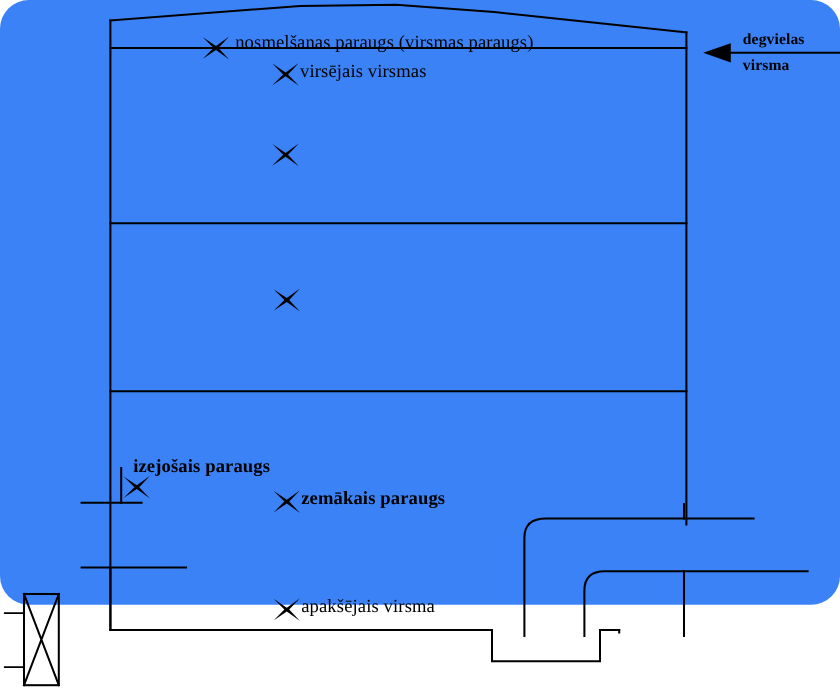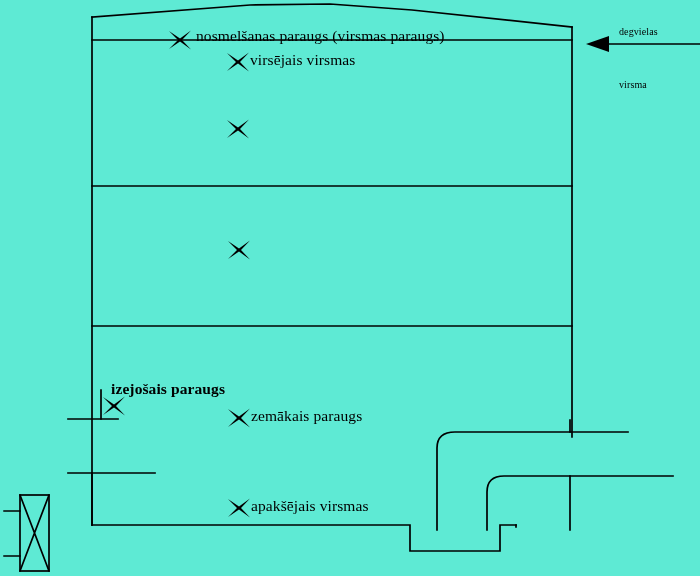--- a/index.html
+++ b/index.html
@@ -9,22 +9,23 @@
   }
   body {
     width: 700px;
     height: 576px;
     overflow: hidden;
     font-family: "Liberation Serif", "DejaVu Serif", serif;
   }
   #diagram-root {
     position: relative;
     width: 700px;
-    height: 576px;
-    background: #5eead4;
+    height: 504px;
+    background: #3b82f6;
+    border-radius: 24px;
   }
   svg.diagram-canvas {
     position: absolute;
     top: 0;
     left: 0;
     width: 700px;
     height: 576px;
     display: block;
   }
   .stroke {
@@ -52,21 +53,22 @@
     position: absolute;
     font-family: "Liberation Serif", "DejaVu Serif", serif;
     font-size: 15.5px;
     color: #000000;
     white-space: nowrap;
     line-height: 1.12;
     letter-spacing: 0.1px;
   }
   .label-right {
     text-align: center;
-    font-size: 10px;
+    font-size: 13px;
+    font-weight: bold;
   }
 </style>
 </head>
 <body>
 
 <div id="diagram-root">
 
   <svg class="diagram-canvas" viewBox="0 0 700 576" xmlns="http://www.w3.org/2000/svg">
 
     <path class="stroke" d="M 92 17 L 250 5 L 330 4 L 412 10 L 572 27"></path>
@@ -136,21 +138,21 @@
   </svg>
 
   <div class="label-text" style="left:196px; top:27px;">nosmelšanas paraugs (virsmas paraugs)</div>
 
   <div class="label-text" style="left:250px; top:51px;">virsējais virsmas</div>
 
 
 
   <div class="label-text" style="left:111px; top:380px;font-weight:bold;">izejošais paraugs</div>
 
-  <div class="label-text" style="left:251px; top:407px;">zemākais paraugs</div>
+  <div class="label-text" style="left:251px; top:407px;font-weight:bold;">zemākais paraugs</div>
 
-  <div class="label-text" style="left:251px; top:497px;">apakšējais virsmas</div>
+  <div class="label-text" style="left:251px; top:497px;">apakšējais virsma</div>
 
   <div class="label-text label-right" style="left:619px; top:26px;">degvielas</div>
 
-  <div class="label-text label-right" style="left:619px; top:47px;margin-top:32px;">virsma</div>
+  <div class="label-text label-right" style="left:619px; top:47px;">virsma</div>
 
 </div>
 
 </body></html>

